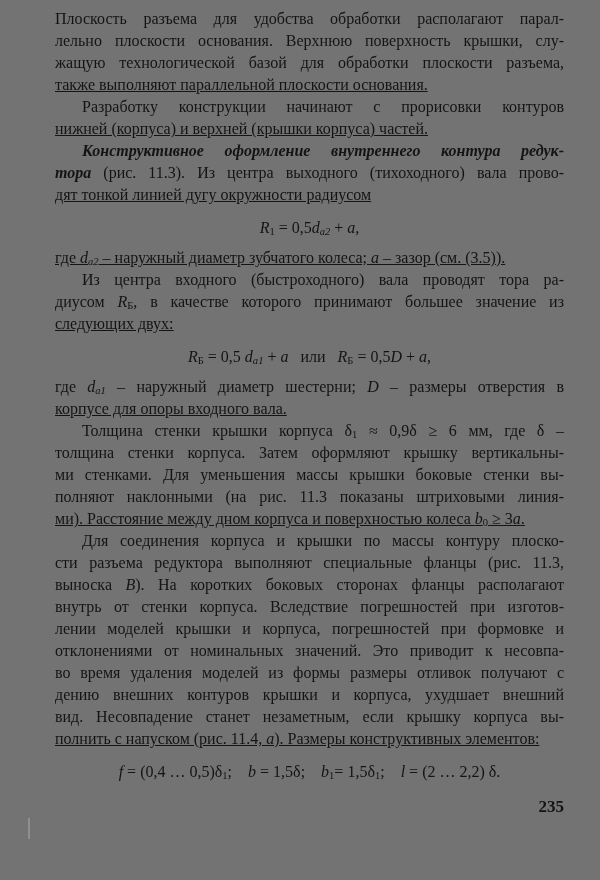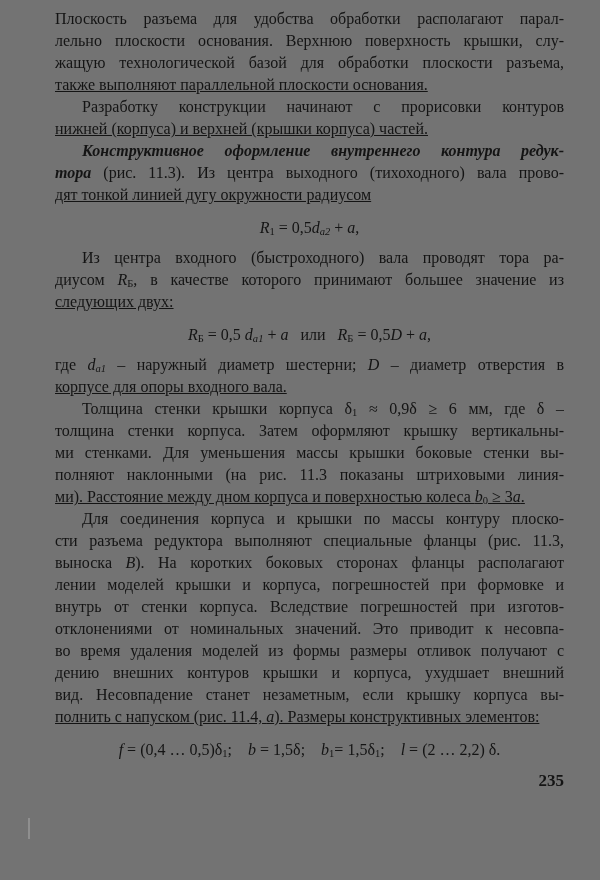--- a/index.html
+++ b/index.html
@@ -45,21 +45,21 @@
     overflow: hidden;
   }
   .it { font-style: italic; }
   .bd { font-weight: bold; }
   .sb {
     font-size: 0.66em;
     vertical-align: -0.22em;
   }
   .page-number {
     position: absolute;
-    right: 36px; top: 770px;
+    right: 36px; top: 796px;
     font-weight: bold;
     font-size: 17px;
     line-height: 22px;
     text-align: center;
   }
   .scan-artifact {
     position: absolute;
     left: 28px; top: 818px;
     width: 1.5px; height: 21px;
     background: #8f8f8f;
@@ -79,43 +79,46 @@
       <div class="para ind">
         <div class="line"><span>Разработку конструкции начинают с прорисовки контуров</span></div>
         <div class="line last"><span>нижней (корпуса) и верхней (крышки корпуса) частей.</span></div>
       </div>
       <div class="para ind">
         <div class="line"><span class="it bd">Конструктивное оформление внутреннего контура редук-</span></div>
         <div class="line"><span class="it bd">тора</span><span> (рис. 11.3). Из центра выходного (тихоходного) вала прово-</span></div>
         <div class="line last"><span>дят тонкой линией дугу окружности радиусом</span></div>
       </div>
       <div class="formula"><span class="it">R</span><span class="sb">1</span><span> = 0,5</span><span class="it">d</span><span class="it sb">a2</span><span> + </span><span class="it">a</span><span>,</span></div>
+      <div class="para">
+        <div class="line last"><span>где </span><span class="it">d</span><span class="it sb">a2</span><span> – наружный диаметр зубчатого колеса; </span><span class="it">a</span><span> – зазор (см. (3.5)).</span></div>
+      </div>
       <div class="para ind">
         <div class="line"><span>Из центра входного (быстроходного) вала проводят тора ра-</span></div>
         <div class="line"><span>диусом </span><span class="it">R</span><span class="sb">Б</span><span>, в качестве которого принимают большее значение из</span></div>
         <div class="line last"><span>следующих двух:</span></div>
       </div>
       <div class="formula"><span class="it">R</span><span class="sb">Б</span><span> = 0,5 </span><span class="it">d</span><span class="it sb">a1</span><span> + </span><span class="it">a</span><span>   или   </span><span class="it">R</span><span class="sb">Б</span><span> = 0,5</span><span class="it">D</span><span> + </span><span class="it">a</span><span>,</span></div>
       <div class="para">
-        <div class="line"><span>где </span><span class="it">d</span><span class="it sb">a1</span><span> – наружный диаметр шестерни; </span><span class="it">D</span><span> – диаметр отверстия в</span></div>
+        <div class="line"><span>где </span><span class="it">d</span><span class="it sb">a1</span><span> – наружный диаметр шестерни; </span><span class="it">D</span><span> – размеры отверстия в</span></div>
         <div class="line last"><span>корпусе для опоры входного вала.</span></div>
       </div>
       <div class="para ind">
         <div class="line"><span>Толщина стенки крышки корпуса δ</span><span class="sb">1</span><span> ≈ 0,9δ ≥ 6 мм, где δ –</span></div>
         <div class="line"><span>толщина стенки корпуса. Затем оформляют крышку вертикальны-</span></div>
         <div class="line"><span>ми стенками. Для уменьшения массы крышки боковые стенки вы-</span></div>
         <div class="line"><span>полняют наклонными (на рис. 11.3 показаны штриховыми линия-</span></div>
         <div class="line last"><span>ми). Расстояние между дном корпуса и поверхностью колеса </span><span class="it">b</span><span class="sb">0</span><span> ≥ 3</span><span class="it">a</span><span>.</span></div>
       </div>
       <div class="para ind">
         <div class="line"><span>Для соединения корпуса и крышки по массы контуру плоско-</span></div>
         <div class="line"><span>сти разъема редуктора выполняют специальные фланцы (рис. 11.3,</span></div>
         <div class="line"><span>выноска </span><span class="it">B</span><span>). На коротких боковых сторонах фланцы располагают</span></div>
+        <div class="line"><span>внутрь от стенки корпуса. Вследствие погрешностей при изготов-</span></div>
         <div class="line"><span>лении моделей крышки и корпуса, погрешностей при формовке и</span></div>
-        <div class="line"><span>внутрь от стенки корпуса. Вследствие погрешностей при изготов-</span></div>
         <div class="line"><span>отклонениями от номинальных значений. Это приводит к несовпа-</span></div>
         <div class="line"><span>во время удаления моделей из формы размеры отливок получают с</span></div>
         <div class="line"><span>дению внешних контуров крышки и корпуса, ухудшает внешний</span></div>
         <div class="line"><span>вид. Несовпадение станет незаметным, если крышку корпуса вы-</span></div>
         <div class="line last"><span>полнить с напуском (рис. 11.4, </span><span class="it">a</span><span>). Размеры конструктивных элементов:</span></div>
       </div>
       <div class="formula"><span class="it">f</span><span> = (0,4 … 0,5)δ</span><span class="sb">1</span><span>;    </span><span class="it">b</span><span> = 1,5δ;    </span><span class="it">b</span><span class="sb">1</span><span>= 1,5δ</span><span class="sb">1</span><span>;    </span><span class="it">l</span><span> = (2 … 2,2) δ.</span></div>
     </div>
   <div class="page-number">235</div>
   <div class="scan-artifact"></div>

